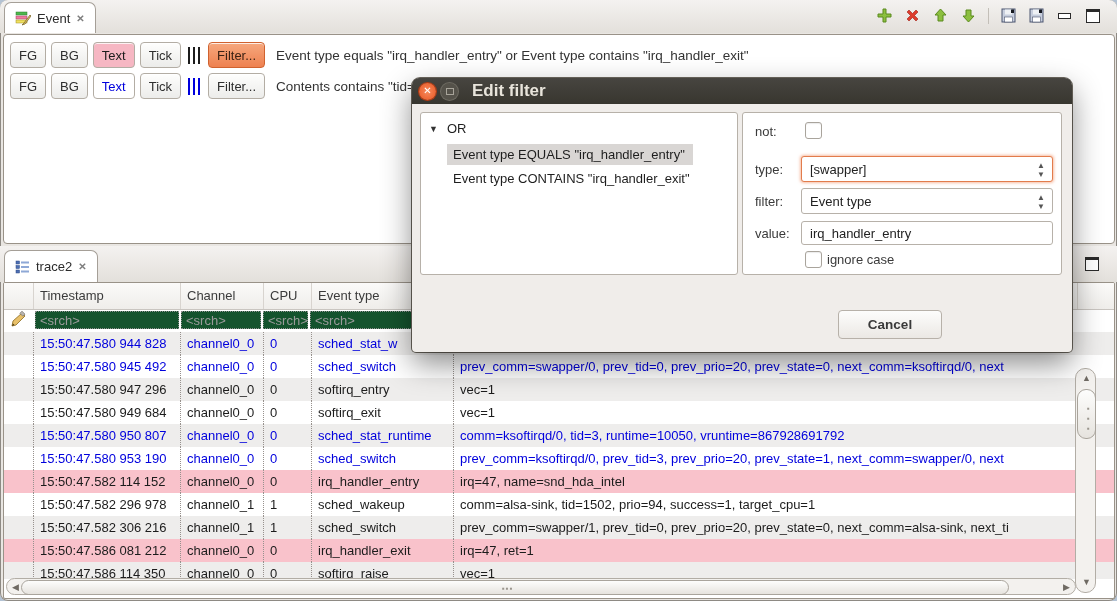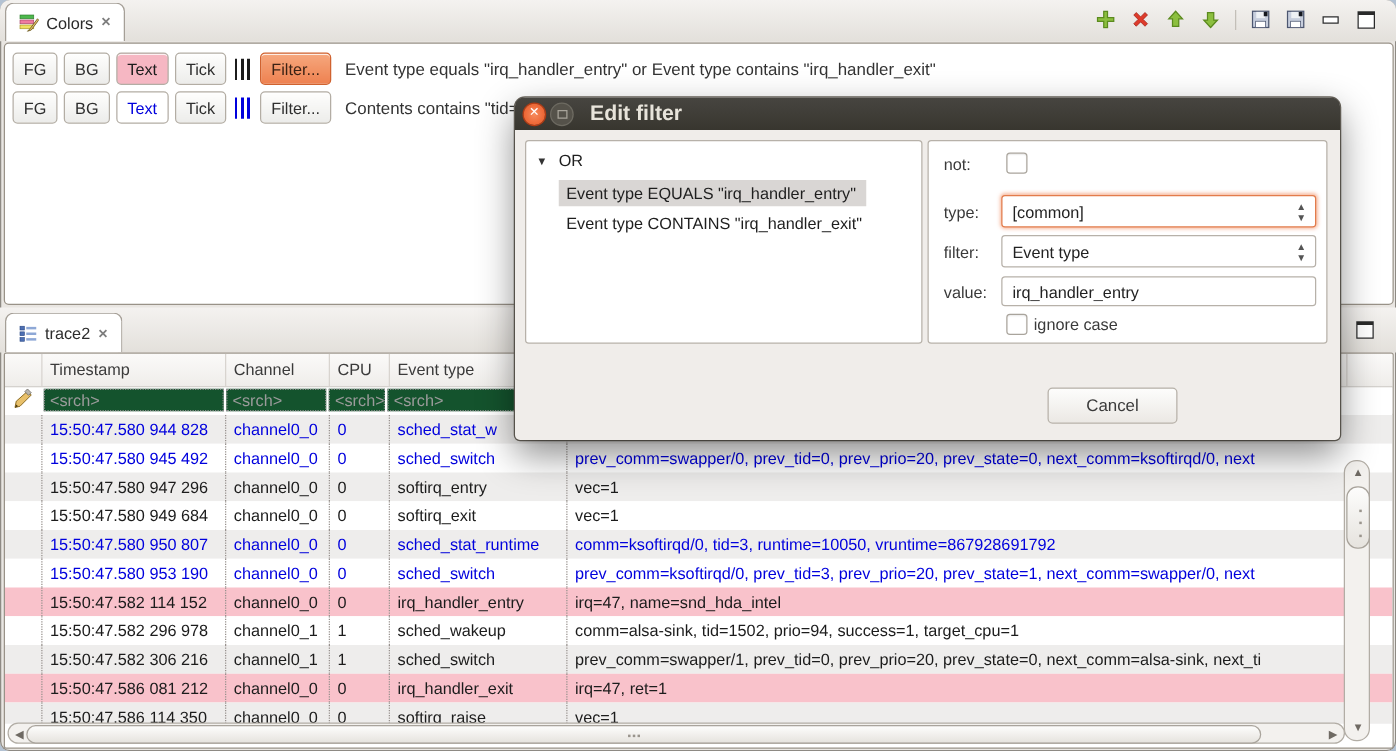--- a/index.html
+++ b/index.html
@@ -45,41 +45,41 @@
   .dpanel{position:absolute;top:34px;height:163px;background:#fff;border:1px solid #b7b1a9;
           border-radius:3px;box-sizing:border-box;}
   .formlabel{position:absolute;left:12px;font-size:13px;color:#3a3a3a;}
   .combo{position:absolute;left:58px;width:252px;height:26px;background:#fff;border:1px solid #b7b1a9;
          border-radius:3px;box-sizing:border-box;font-size:13px;color:#222;display:flex;align-items:center;
          padding-left:8px;}
   .combo .spin{position:absolute;right:7px;top:4px;font-size:8px;color:#555;line-height:9px;text-align:center;}
   .cb{position:absolute;width:15px;height:15px;background:#fff;border:1px solid #a9a49c;border-radius:3px;
       box-shadow:0 1px 1px rgba(0,0,0,.08) inset;}
   .dlgbtn{position:absolute;height:29px;width:104px;border-radius:4px;font-size:13.5px;
-          display:flex;align-items:center;justify-content:center;box-sizing:border-box;}
+          display:flex;align-items:center;justify-content:center;box-sizing:border-box;font-weight:bold;}
   
   .sb-track{position:absolute;background:#f3f1ee;border:1px solid #b2ada5;border-radius:10px;box-sizing:border-box;}
   .sb-thumb{position:absolute;background:linear-gradient(#fdfdfc,#e6e3de);border:1px solid #a9a49c;border-radius:9px;}
   .grip-dots{position:absolute;color:#9a958d;font-size:8px;letter-spacing:1px;}
   .arr{position:absolute;color:#6f6a63;font-size:9px;line-height:1;}
 </style>
 </head>
 <body>
 
 <div id="win">
 
   <div class="tabbar" style="top:0;height:33px;"></div>
   <div class="tab" style="left:4px;top:2px;height:30px;">
     <svg width="16" height="16" viewBox="0 0 16 16">
       <rect x="1" y="2" width="11" height="3" fill="#4db84d" stroke="#2c7a2c" stroke-width="0.5"></rect>
       <rect x="1" y="6" width="11" height="3" fill="#f07ba0" stroke="#a04060" stroke-width="0.5"></rect>
       <rect x="1" y="10" width="11" height="3" fill="#f0e060" stroke="#a09020" stroke-width="0.5"></rect>
       <polygon points="15,5 9,13 7,15 10,14 16,6" fill="#e6c36a" stroke="#6d5a20" stroke-width="0.7"></polygon>
     </svg>
-    <span>Colors</span>
+    <span>Event</span>
     <span class="tabclose">✕</span>
   </div>
 
   <div class="tb" style="right:16px;">
     <span class="tbi">
       <svg width="15" height="15" viewBox="0 0 15 15">
           <path d="M6 1h3v5h5v3h-5v5H6v-5H1V6h5z" fill="#8cbf3f" stroke="#5b8a1e" stroke-width="1"></path>
         </svg>
       </span>
     <span class="tbi">
@@ -224,21 +224,21 @@
         <span>Event type CONTAINS "irq_handler_exit"</span>
       </div>
     </div>
 
     <div class="dpanel" style="left:330px;width:320px;">
       <span class="formlabel" style="top:11px;">not:</span>
       <span class="cb" style="left:62px;top:9px;"></span>
 
       <span class="formlabel" style="top:49px;">type:</span>
       <div class="combo" style="top:43px;border-color:#e27c4c;box-shadow:0 0 3px 1px rgba(240,133,86,.55);">
-        <span>[common]</span>
+        <span>[swapper]</span>
         <span class="spin">▲<br>▼</span>
       </div>
 
       <span class="formlabel" style="top:81px;">filter:</span>
       <div class="combo" style="top:75px;">
         <span>Event type</span>
         <span class="spin">▲<br>▼</span>
       </div>
 
       <span class="formlabel" style="top:113px;">value:</span>

